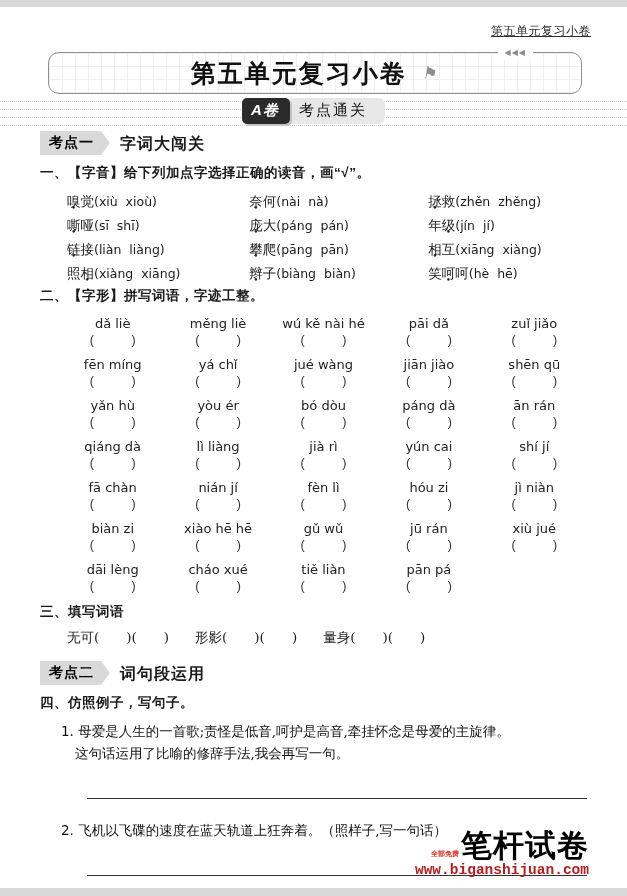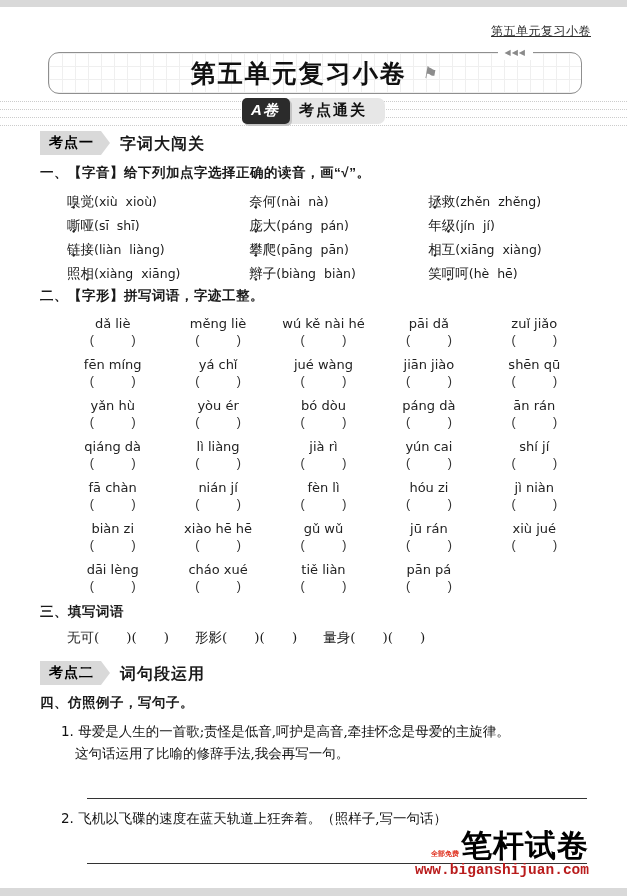--- a/index.html
+++ b/index.html
@@ -37,21 +37,21 @@
 
   .badge-row{position:absolute;top:96px;left:0;right:0;height:30px;}
   .dotline{position:absolute;left:0;right:0;border-top:1px dotted #cccccc;}
   .badge-center{position:relative;display:flex;justify-content:center;align-items:center;height:30px;}
   .badge-a{
     background:#2b2b2b;color:#fff;font-weight:bold;font-style:italic;
     font-size:15px;padding:3px 11px 4px 9px;border-radius:5px;z-index:2;
     box-shadow:2px 2px 0 #c4c4c4;letter-spacing:1px;
   }
   .badge-label{
-    background:#e7e7e7;color:#111;font-weight:bold;font-size:15px;
+    background:#e7e7e7;color:#111;font-weight:normal;font-size:15px;
     padding:3px 18px 4px 14px;border-radius:7px;margin-left:-5px;z-index:1;letter-spacing:2px;
   }
 
   .content{position:absolute;top:131px;left:40px;right:36px;}
 
   .kaodian{display:flex;align-items:flex-end;gap:10px;margin-bottom:9px;}
   .kd-badge{
     background:#d9d9d9;font-weight:bold;font-size:14px;color:#000;
     padding:3px 16px 3px 9px;letter-spacing:1px;
     clip-path:polygon(0 0,calc(100% - 9px) 0,100% 50%,calc(100% - 9px) 100%,0 100%);
@@ -350,21 +350,21 @@
   <div class="q-heading">四、仿照例子，写句子。</div>
 
   <div class="kai-line kai">
     <span class="num">1.</span>
     <span>母爱是人生的一首歌;责怪是低音,呵护是高音,牵挂怀念是母爱的主旋律。</span>
   </div>
   <div class="kai-line kai indent">这句话运用了比喻的修辞手法,我会再写一句。</div>
 
   <div class="ans-line"></div>
 
-  <div class="kai-line kai" style="margin-top:8px">
+  <div class="kai-line kai" style="margin-top:20px">
     <span class="num">2.</span>
     <span>飞机以飞碟的速度在蓝天轨道上狂奔着。（照样子,写一句话）</span>
   </div>
 
   <div class="ans-line"></div>
   <div class="ans-line thick"></div>
 
 </div>
 
 <div class="footer-logo">

